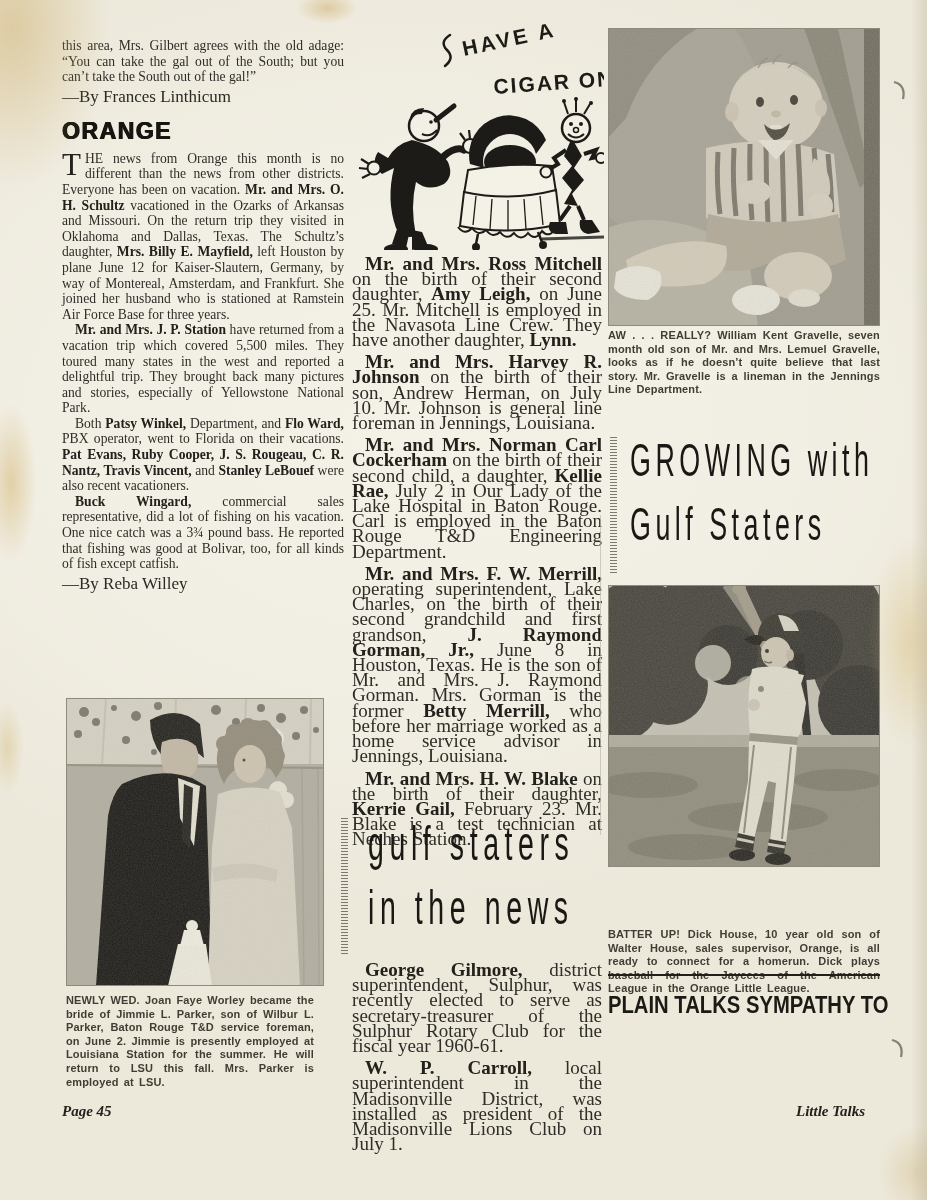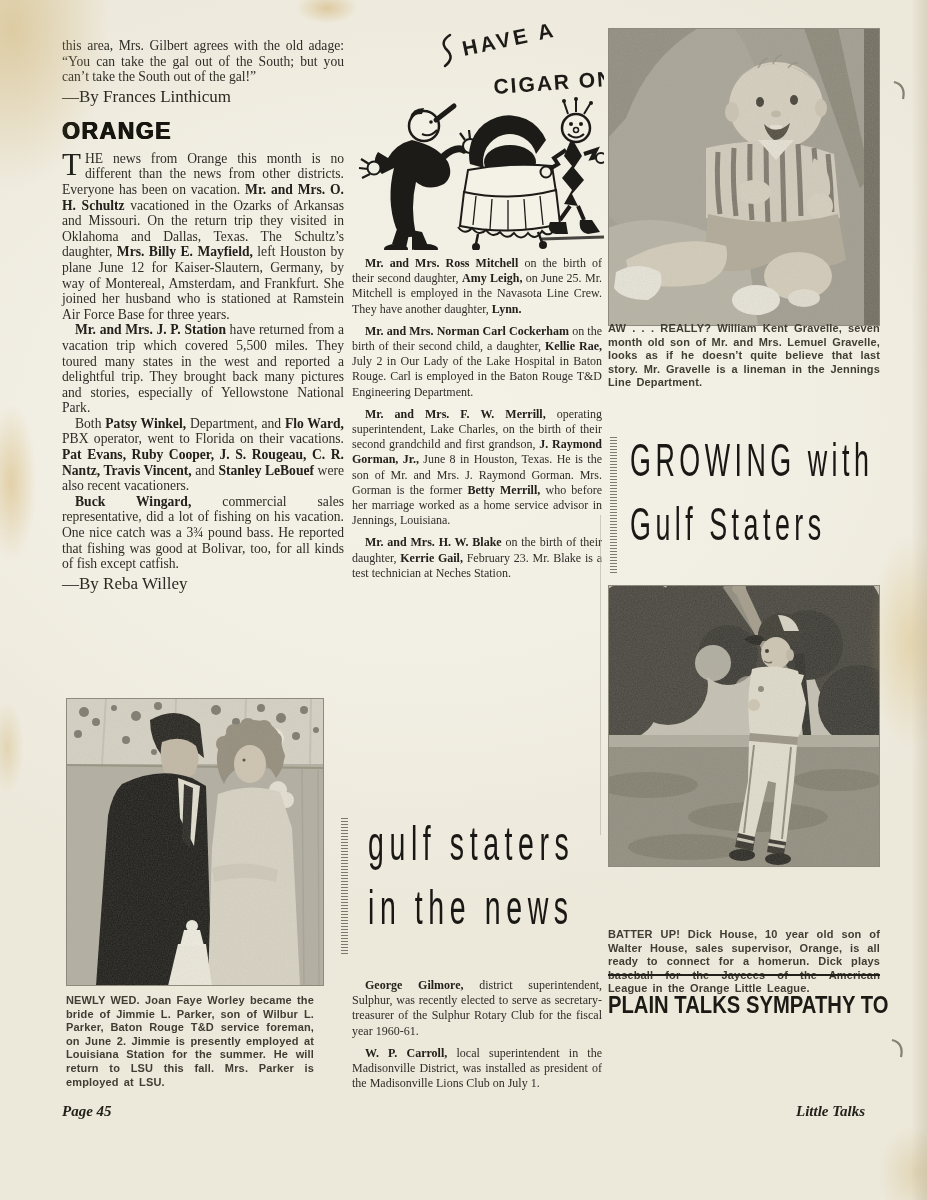--- a/index.html
+++ b/index.html
@@ -6,21 +6,21 @@
   .page{position:relative;width:927px;height:1200px;margin:0 auto;overflow:hidden;
         background:radial-gradient(ellipse 700px 500px at 45% 35%, #f4f1e7 0%, #f1eee3 55%, #ece8da 100%);
         font-family:"Liberation Serif",serif;color:#2e2d28;}
   .abs{position:absolute;}
   
   .para{margin:0;text-align:justify;font-size:13.6px;line-height:15.6px;color:#2e2d28;}
   .para.indent{text-indent:13px;}
   .para.gap{margin-top:7px;}
   .para b{font-weight:700;color:#22211c;}
   .dropcap{float:left;font-size:31px;line-height:26px;padding:1px 4px 0 0;color:#22211c;}
-  .col-mid-births .para,.col-mid-news .para{font-size:12px;line-height:15.2px;}
+  .col-mid-births .para,.col-mid-news .para{font-size:19px;line-height:15.2px;}
   
   .byline{font-size:17px;line-height:18px;margin:3px 0 0;color:#2a2924;}
   .byline.frances{padding-right:20px;}
   .byline.reba{padding-right:14px;}
   
   .orange-head{font-family:"Liberation Sans",sans-serif;font-weight:700;font-size:23px;letter-spacing:1.5px;
                color:#16150f;margin:12px 0 6px;text-shadow:0.7px 0 0 #16150f,-0.4px 0 0 #16150f;}
   .skyline{color:#191814;font-family:"Liberation Sans",sans-serif;font-weight:400;}
   .skyline .ln{display:block;white-space:nowrap;transform-origin:0 100%;height:64px;line-height:62px;}
   .gulf .ln{font-size:46px;letter-spacing:9px;transform:scale(0.62,1.05);}
@@ -190,32 +190,33 @@
         <path d="M218,184 L208,198 M226,184 L232,198" stroke="#1c1b17" stroke-width="4" fill="none"></path>
         <path d="M198,200 Q194,210 204,212 L216,212 L214,200 Z" fill="#1c1b17"></path>
         <path d="M228,198 Q226,210 236,212 L248,210 L240,198 Z" fill="#1c1b17"></path>
         <path d="M190,217 L252,215" stroke="#1c1b17" stroke-width="3" opacity=".8"></path>
       </g>
     </svg>
   </div>
 
   <div class="abs col-mid-births" style="left:352px;top:256px;width:250px;">
       <p class="para indent"><b>Mr. and Mrs. Ross Mitchell</b><span> on the birth of their second daughter, </span><b>Amy Leigh,</b><span> on June 25. Mr. Mitchell is employed in the Navasota Line Crew. They have another daughter, </span><b>Lynn.</b></p>
+      <p class="para indent gap"><b>Mr. and Mrs. Harvey R. Johnson</b><span> on the birth of their son, Andrew Herman, on July 10. Mr. Johnson is general line foreman in Jennings, Louisiana.</span></p>
       <p class="para indent gap"><b>Mr. and Mrs. Norman Carl Cockerham</b><span> on the birth of their second child, a daughter, </span><b>Kellie Rae,</b><span> July 2 in Our Lady of the Lake Hospital in Baton Rouge. Carl is employed in the Baton Rouge T&amp;D Engineering Department.</span></p>
       <p class="para indent gap"><b>Mr. and Mrs. F. W. Merrill,</b><span> operating superintendent, Lake Charles, on the birth of their second grandchild and first grandson, </span><b>J. Raymond Gorman, Jr.,</b><span> June 8 in Houston, Texas. He is the son of Mr. and Mrs. J. Raymond Gorman. Mrs. Gorman is the former </span><b>Betty Merrill,</b><span> who before her marriage worked as a home service advisor in Jennings, Louisiana.</span></p>
       <p class="para indent gap"><b>Mr. and Mrs. H. W. Blake</b><span> on the birth of their daughter, </span><b>Kerrie Gail,</b><span> February 23. Mr. Blake is a test technician at Neches Station.</span></p>
     </div>
 
   <div class="abs barcode" style="left:341px;top:818px;height:136px;"></div>
   <div class="abs skyline gulf" style="left:368px;top:814px;">
     <span class="ln">gulf staters</span>
     <span class="ln">in the news</span>
   </div>
 
-  <div class="abs col-mid-news" style="left:352px;top:962px;width:250px;margin-top:16px;">
+  <div class="abs col-mid-news" style="left:352px;top:962px;width:250px;">
       <p class="para indent"><b>George Gilmore,</b><span> district superintendent, Sulphur, was recently elected to serve as secretary-treasurer of the Sulphur Rotary Club for the fiscal year 1960-61.</span></p>
       <p class="para indent gap"><b>W. P. Carroll,</b><span> local superintendent in the Madisonville District, was installed as president of the Madisonville Lions Club on July 1.</span></p>
     </div>
 
   <div class="abs photo" style="left:608px;top:28px;">
     <svg width="272" height="298" viewBox="0 0 272 298">
       <defs>
         <filter id="grainB">
             <feTurbulence type="fractalNoise" baseFrequency="0.9" numOctaves="2"></feTurbulence>
           <feColorMatrix type="matrix" values="0 0 0 0 0.45 0 0 0 0 0.44 0 0 0 0 0.40 0 0 0 0.5 0"></feColorMatrix>
@@ -261,21 +262,21 @@
         <path d="M18,232 Q70,204 118,218 Q124,244 96,256 Q50,262 22,254 Z" fill="#d5cdbb"></path>
         <ellipse cx="190" cy="248" rx="34" ry="24" fill="#d5cdbb"></ellipse>
         <path d="M8,244 Q30,232 52,244 Q58,262 40,272 Q14,272 6,260 Z" fill="#eae7db"></path>
         <ellipse cx="148" cy="272" rx="24" ry="15" fill="#eae7db"></ellipse>
         <ellipse cx="196" cy="270" rx="16" ry="9" fill="#e3dfd0"></ellipse>
       </g>
       <rect width="272" height="298" filter="url(#grainB)" opacity="0.6"></rect>
       <rect x=".5" y=".5" width="271" height="297" fill="none" stroke="#8e8a7c"></rect>
     </svg>
   </div>
-  <p class="abs caption" style="left:608px;top:322px;width:272px;">AW . . . REALLY? William Kent Gravelle, seven month old son of Mr. and Mrs. Lemuel Gravelle, looks as if he doesn’t quite believe that last story. Mr. Gravelle is a lineman in the Jennings Line Department.</p>
+  <p class="abs caption" style="left:608px;top:329px;width:272px;">AW . . . REALLY? William Kent Gravelle, seven month old son of Mr. and Mrs. Lemuel Gravelle, looks as if he doesn’t quite believe that last story. Mr. Gravelle is a lineman in the Jennings Line Department.</p>
 
   <div class="abs barcode" style="left:610px;top:437px;height:136px;"></div>
   <div class="abs skyline growing" style="left:630px;top:433px;">
     <span class="ln">GROWING with</span>
     <span class="ln">Gulf Staters</span>
   </div>
 
   <div class="abs photo" style="left:608px;top:585px;">
     <svg width="272" height="282" viewBox="0 0 272 282">
       <defs>

